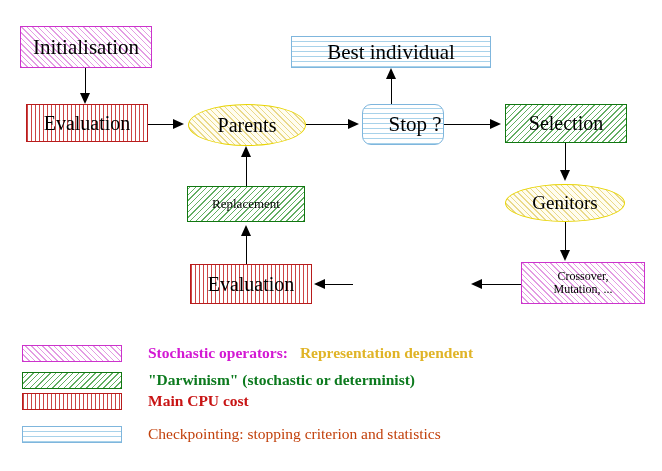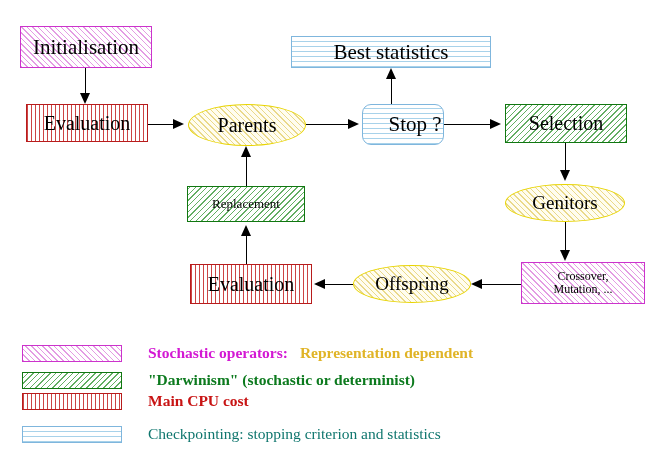--- a/index.html
+++ b/index.html
@@ -95,43 +95,40 @@
 
   <div class="node fill-red" style="left:26px;top:104px;width:122px;height:38px;">
     <span class="lbl" style="font-size:20px;">Evaluation</span>
   </div>
 
   <div class="node fill-yellow ellipse" style="left:188px;top:104px;width:118px;height:42px;">
     <span class="lbl" style="font-size:20px;">Parents</span>
   </div>
 
   <div class="node fill-blue" style="left:291px;top:36px;width:200px;height:32px;">
-    <span class="lbl" style="font-size:21px;">Best statistics</span>
+    <span class="lbl" style="font-size:21px;">Best individual</span>
   </div>
 
   <div class="node fill-blue rounded" style="left:362px;top:104px;width:82px;height:41px;">
     <span class="lbl" style="font-size:21px;">Stop ?</span>
   </div>
 
   <div class="node fill-green" style="left:505px;top:104px;width:122px;height:39px;">
     <span class="lbl" style="font-size:20px;">Selection</span>
   </div>
 
   <div class="node fill-yellow ellipse" style="left:505px;top:184px;width:120px;height:38px;">
     <span class="lbl" style="font-size:19px;">Genitors</span>
   </div>
 
   <div class="node fill-magenta" style="left:521px;top:262px;width:124px;height:42px;">
     <span class="lbl" style="font-size:12px;">Crossover,
 Mutation, ...</span>
   </div>
 
-  <div class="node fill-yellow ellipse" style="left:353px;top:265px;width:118px;height:38px;">
-    <span class="lbl" style="font-size:19px;">Offspring</span>
-  </div>
 
   <div class="node fill-red" style="left:190px;top:264px;width:122px;height:40px;">
     <span class="lbl" style="font-size:20px;">Evaluation</span>
   </div>
 
   <div class="node fill-green" style="left:187px;top:186px;width:118px;height:36px;">
     <span class="lbl" style="font-size:13px;">Replacement</span>
   </div>
 
 
@@ -181,18 +178,18 @@
       <span class="lg-tx" style="color:#0c7a1e;">"Darwinism" (stochastic or determinist)</span>
     </div>
 
     <div class="lg-row" style="top:54px;text-align:center;">
       <span class="lg-sw fill-red"></span>
       <span class="lg-tx" style="color:#c81414;">Main CPU cost</span>
     </div>
 
     <div class="lg-row" style="top:87px;">
       <span class="lg-sw fill-blue"></span>
-      <span class="lg-tx thin" style="color:#0f766e;">Checkpointing: stopping criterion and statistics</span>
+      <span class="lg-tx thin" style="color:#c2410c;">Checkpointing: stopping criterion and statistics</span>
     </div>
 
   </div>
 
 </div>
 
 </body></html>

